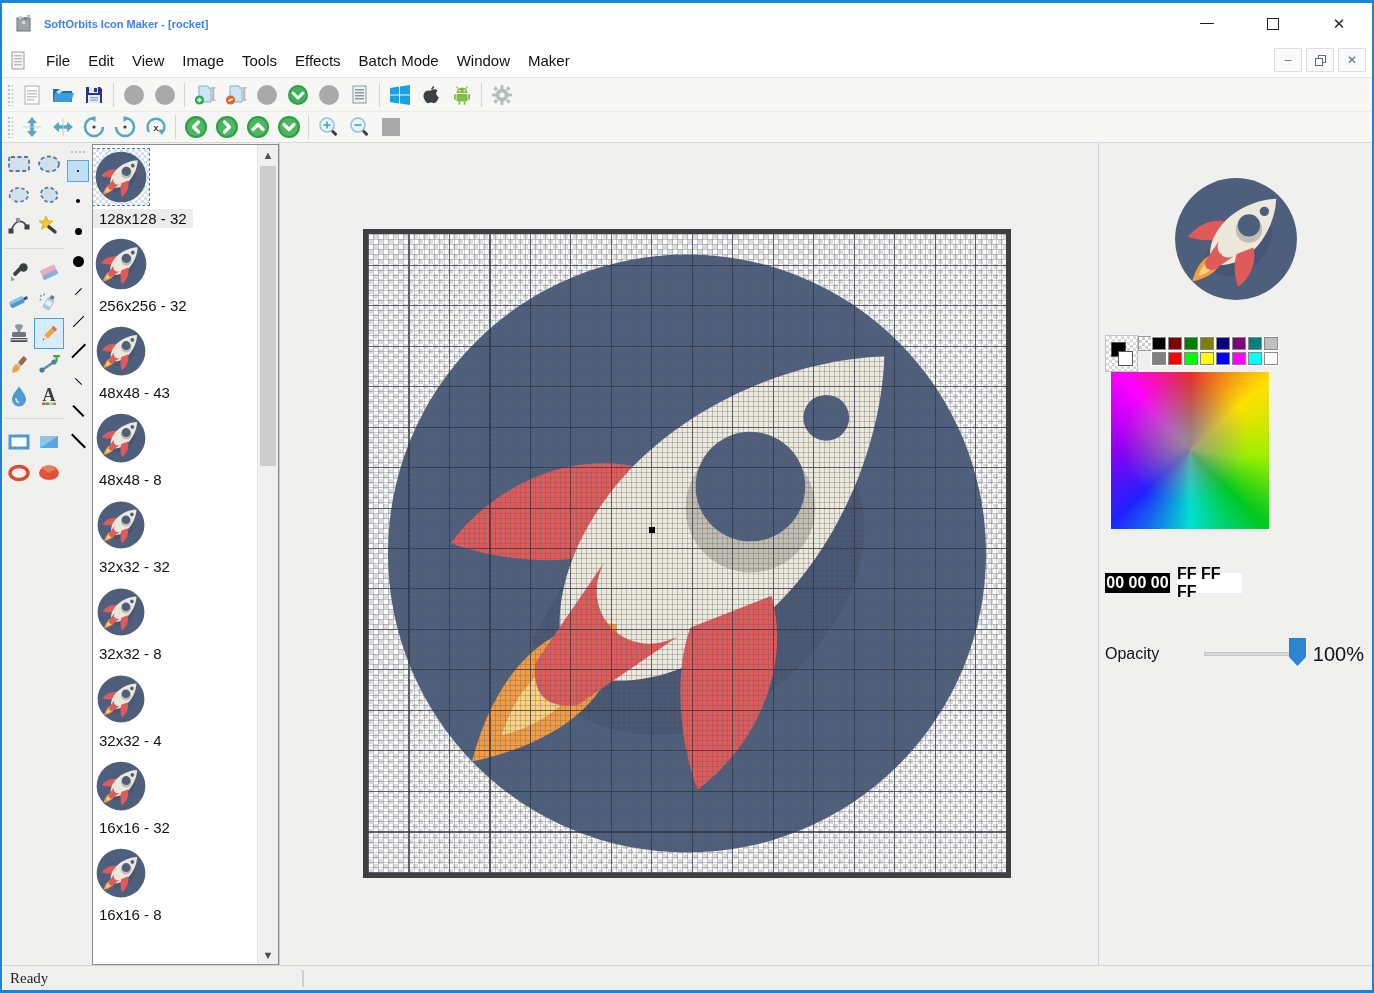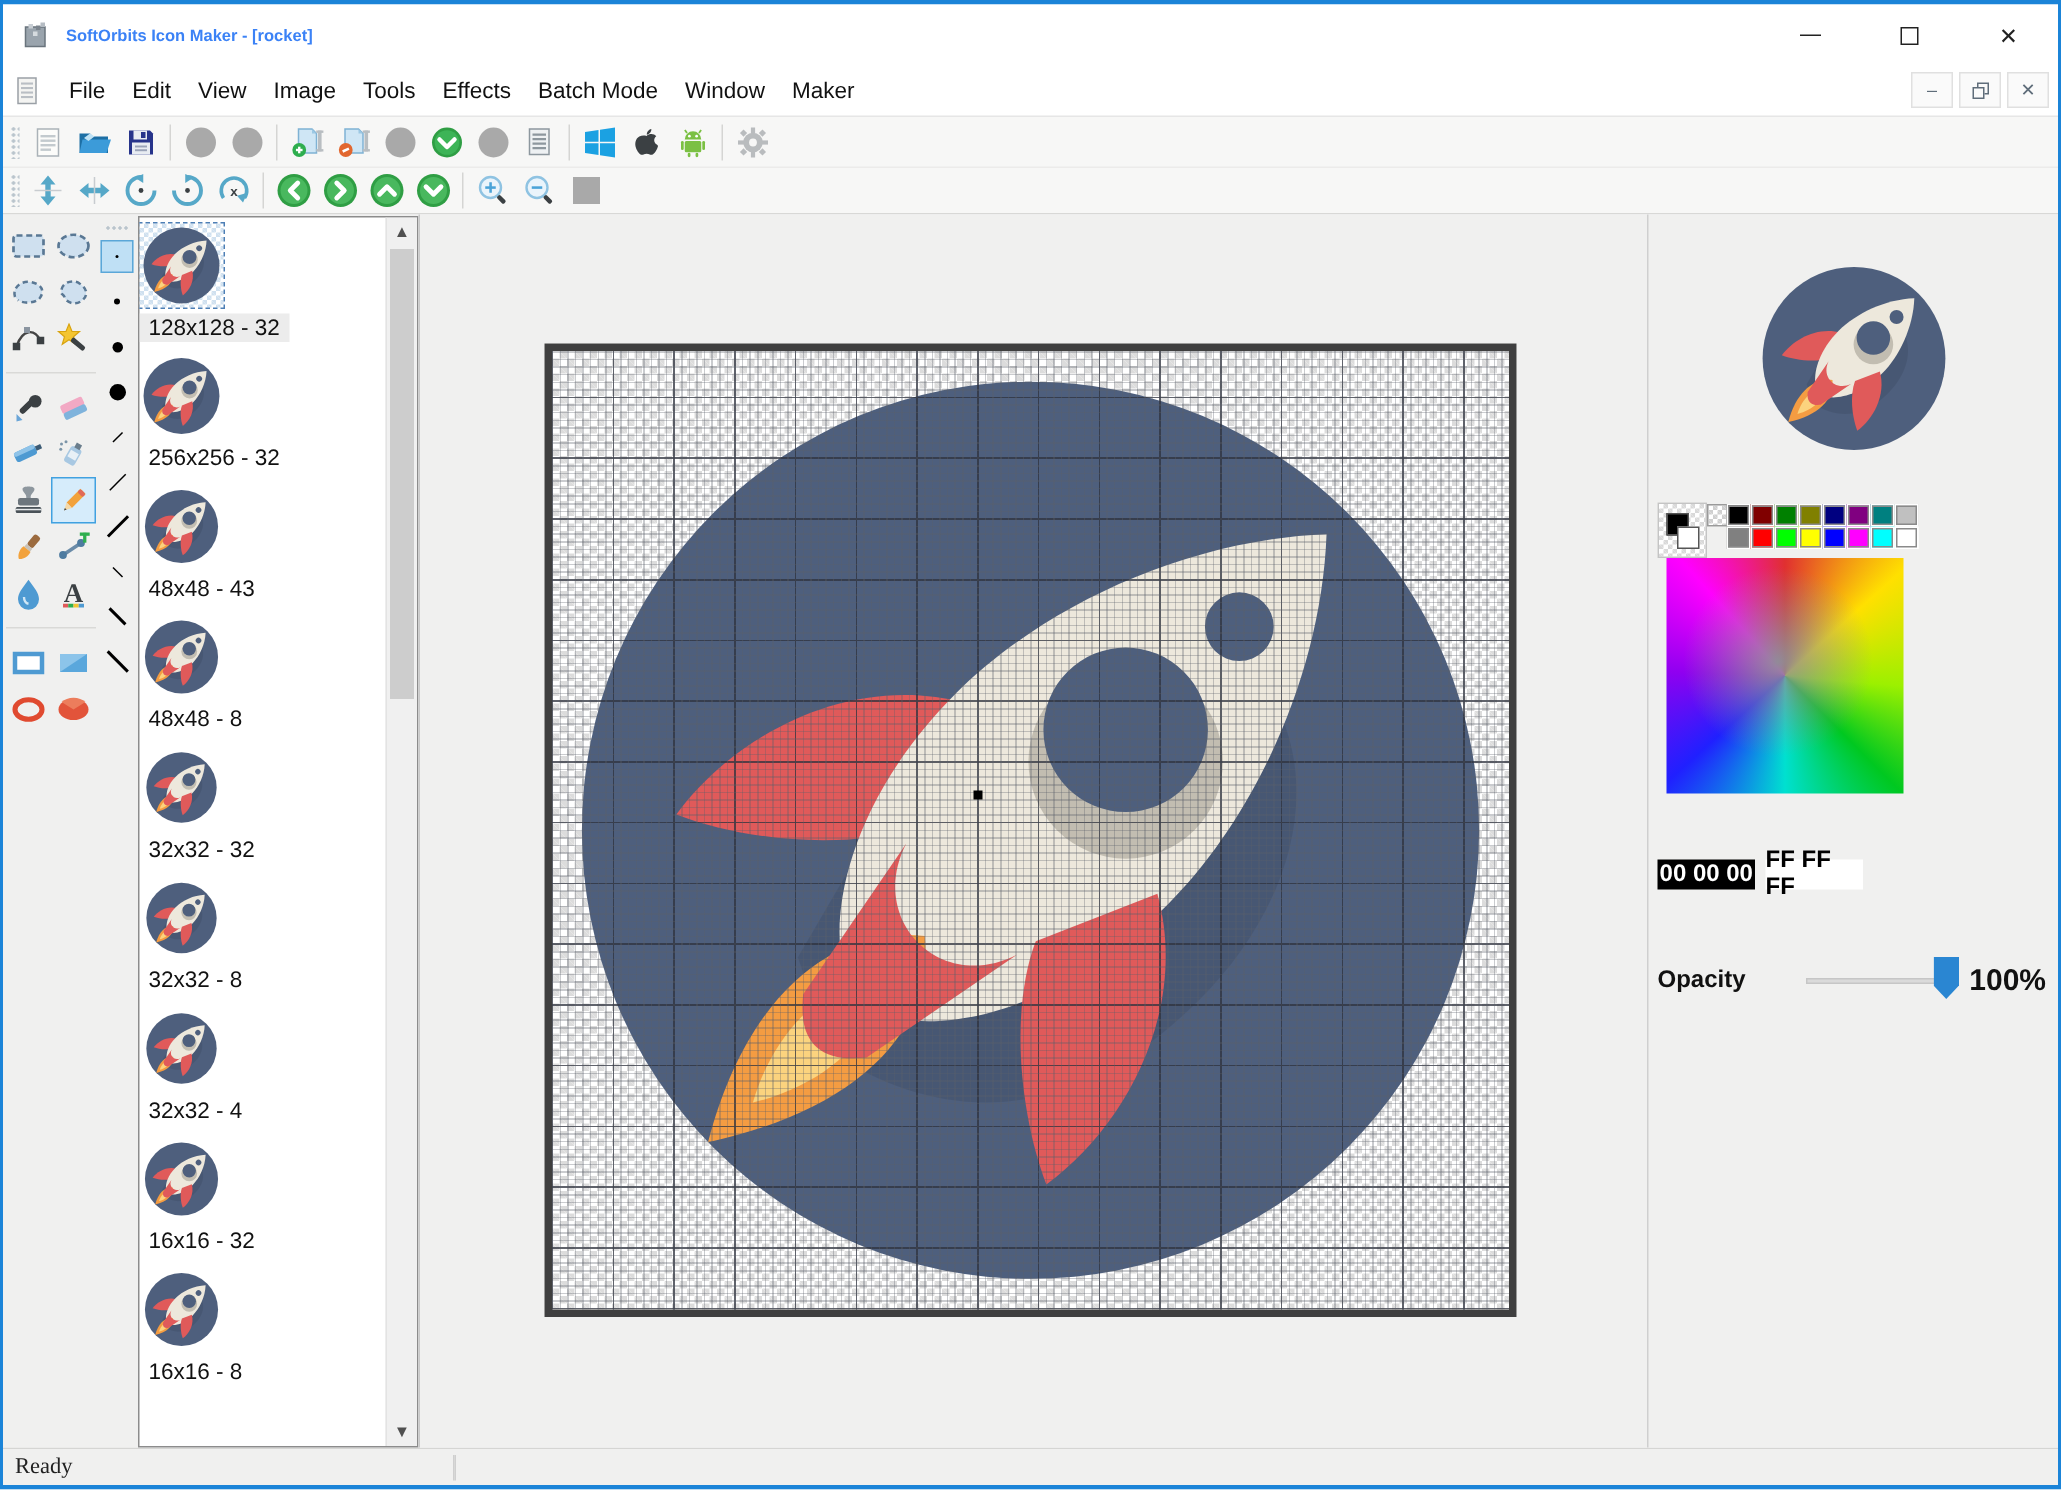--- a/index.html
+++ b/index.html
@@ -94,21 +94,21 @@
   .palette { position:absolute; left:52px; top:193px; width:130px; display:flex; flex-wrap:wrap; }
   .sw { width:16px; height:15px; border:1px solid #fff; outline:1px solid #8a8a8a; outline-offset:-2px; }
   .gradientbox { position:absolute; left:12px; top:229px; width:158px; height:157px;
      background:
        radial-gradient(circle at 47% 44%, rgba(140,145,150,.95) 0%, rgba(140,145,150,0) 52%),
        conic-gradient(from 0deg at 50% 50%, #e03030 0deg, #ffe000 48deg, #9cf000 95deg, #00c820 135deg, #00e0d0 180deg, #2020ff 228deg, #9000f0 272deg, #ff00ff 318deg, #e03030 360deg); }
   .hexes { position:absolute; left:6px; top:430px; display:flex; gap:7px; font-size:16px; font-weight:bold; }
   .hexbox { width:65px; height:20px; display:flex; align-items:center; justify-content:center; }
   .hexbox.black { background:#000; color:#fff; }
   .hexbox.white { background:#fff; color:#000; }
-  .opacityrow { position:absolute; left:6px; top:495px; right:8px; height:34px;font-weight:bold; }
+  .opacityrow { position:absolute; left:6px; top:495px; right:8px; height:34px; }
   .oplabel { position:absolute; left:0; top:7px; font-size:16px; color:#111; }
   .optrack { position:absolute; left:99px; right:68px; top:14px; height:4px; background:#dadada; border:1px solid #c6c6c6; }
   .opthumb { position:absolute; right:58px; top:0; width:17px; height:28px; background:#2a86d2; clip-path:polygon(0 0,100% 0,100% 68%,50% 100%,0 68%); }
   .opvalue { position:absolute; right:0; top:5px; font-size:20px; color:#111; }
 
   
   .statusbar { height:25px; flex:0 0 auto; background:#f0f0ef; border-top:1px solid #d5d5d3; display:flex; align-items:center; font-size:15px; color:#222;font-family:Liberation Serif, serif; }
   .st-seg1 { width:300px; padding-left:8px; }
   .st-sep { width:1px; height:17px; background:#cfcfcf; }
   .st-seg2 { width:740px; padding-left:12px; }

